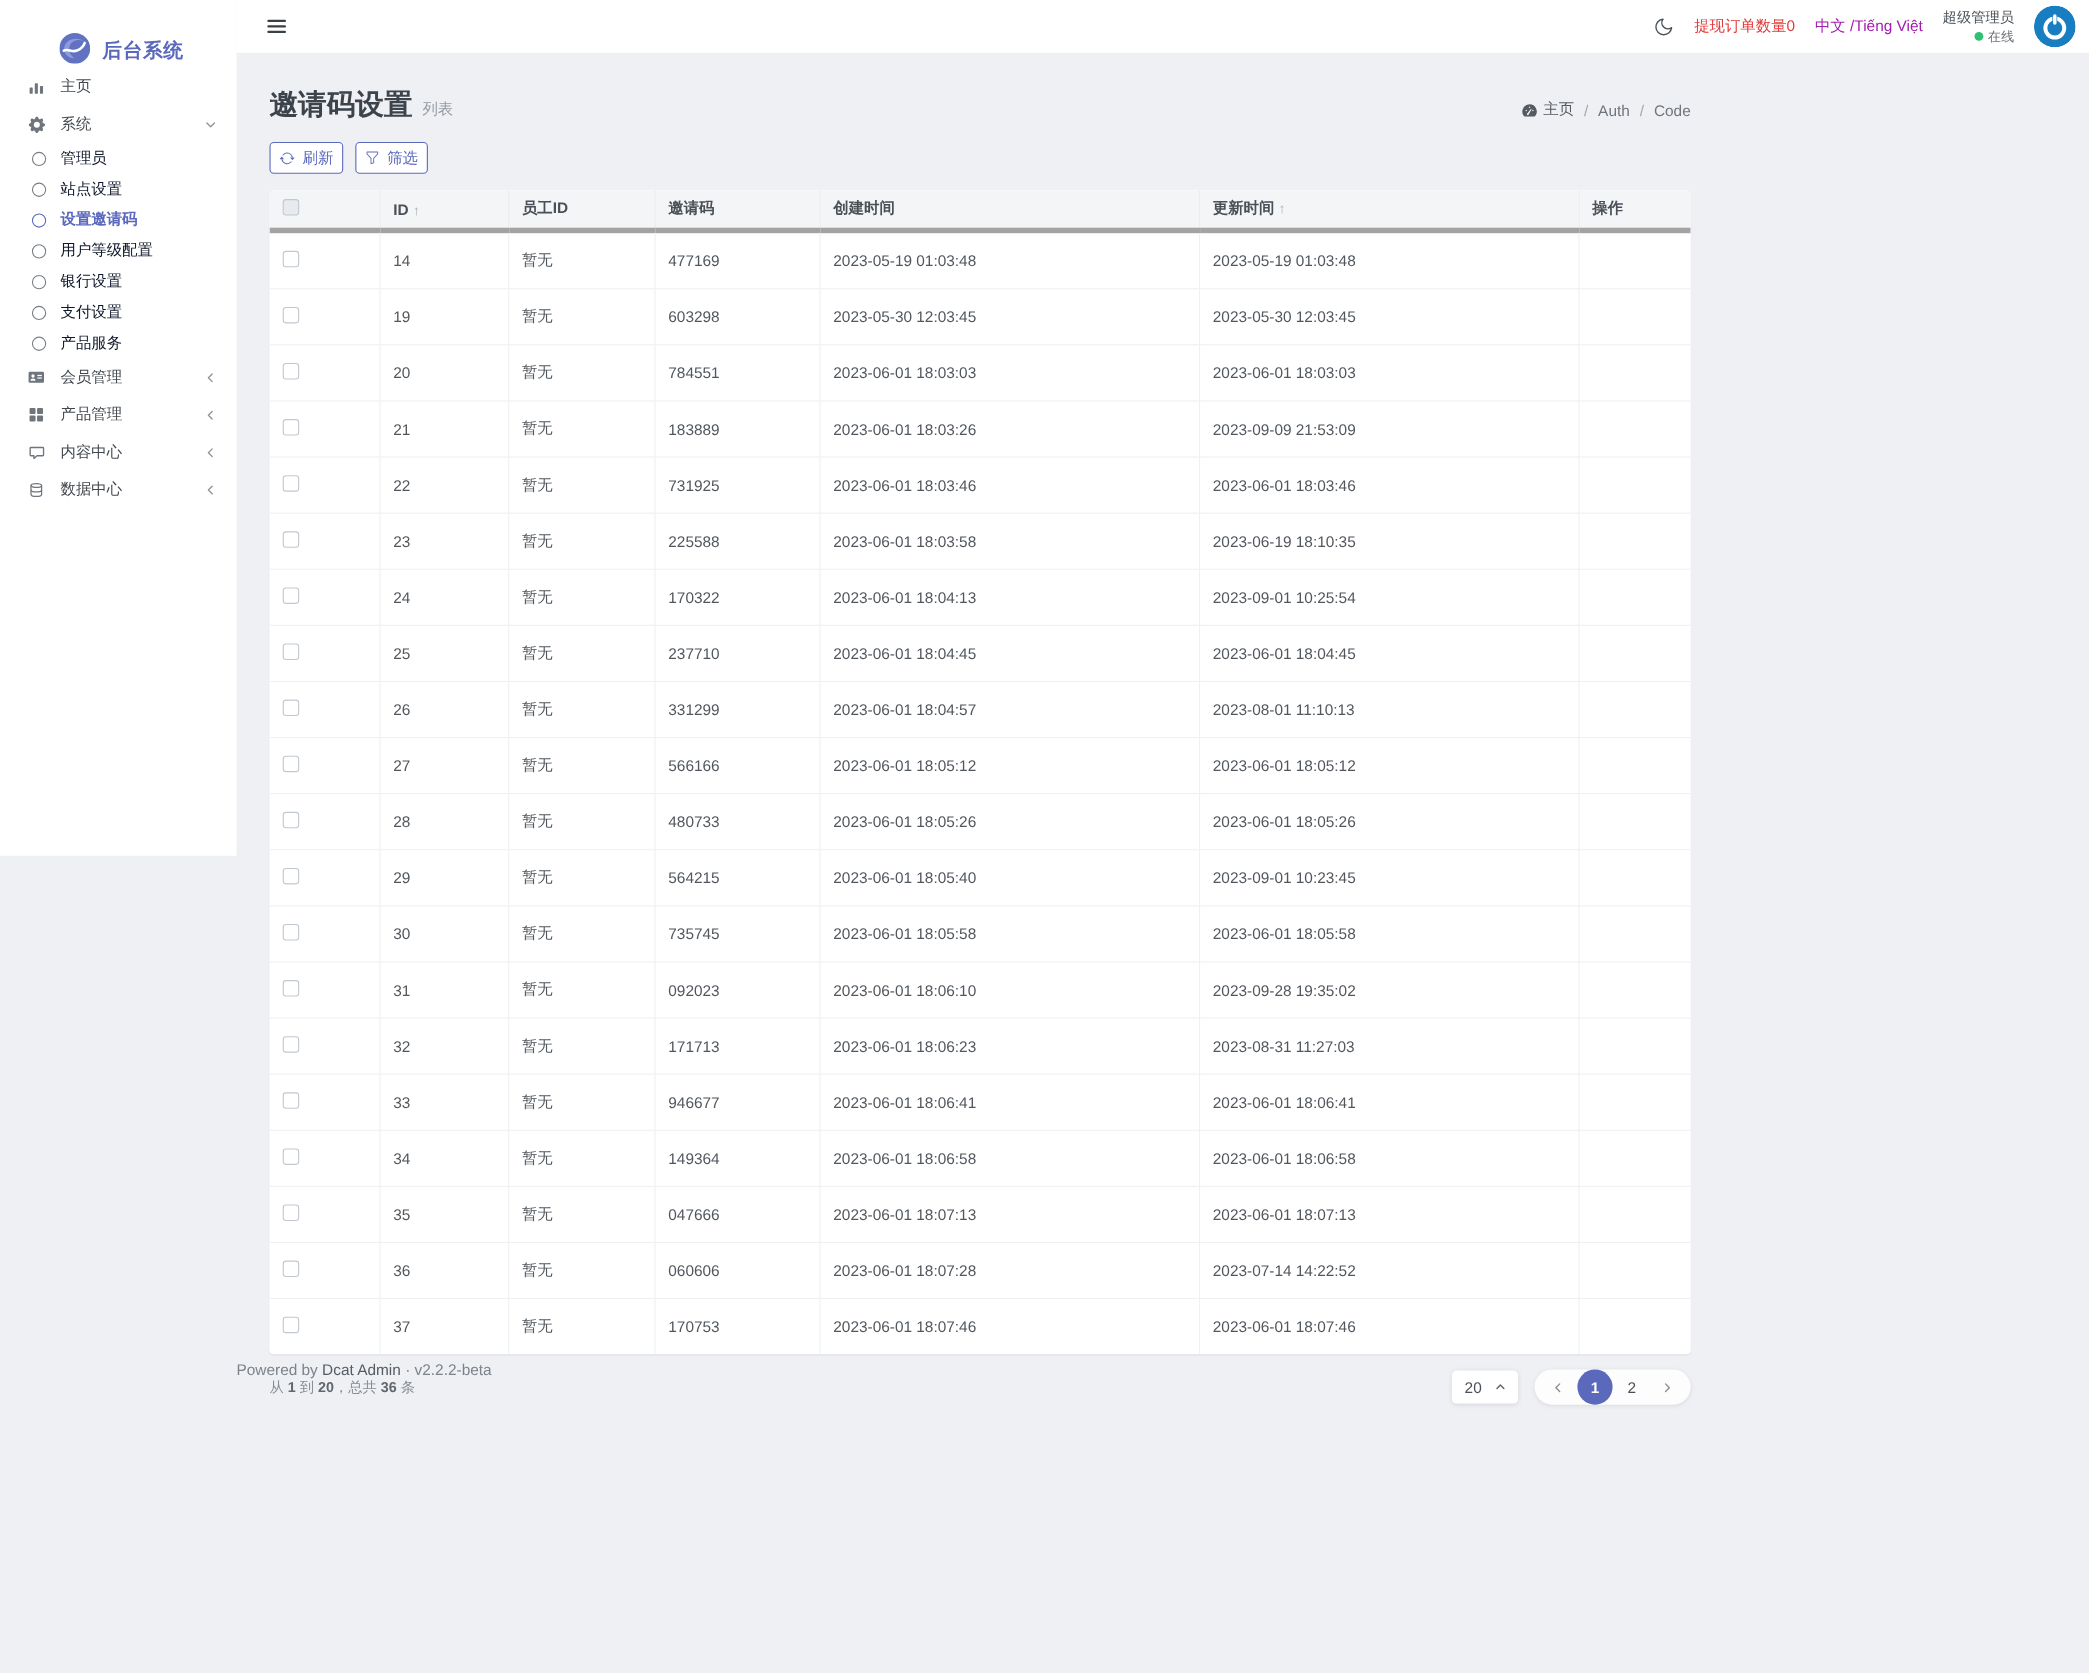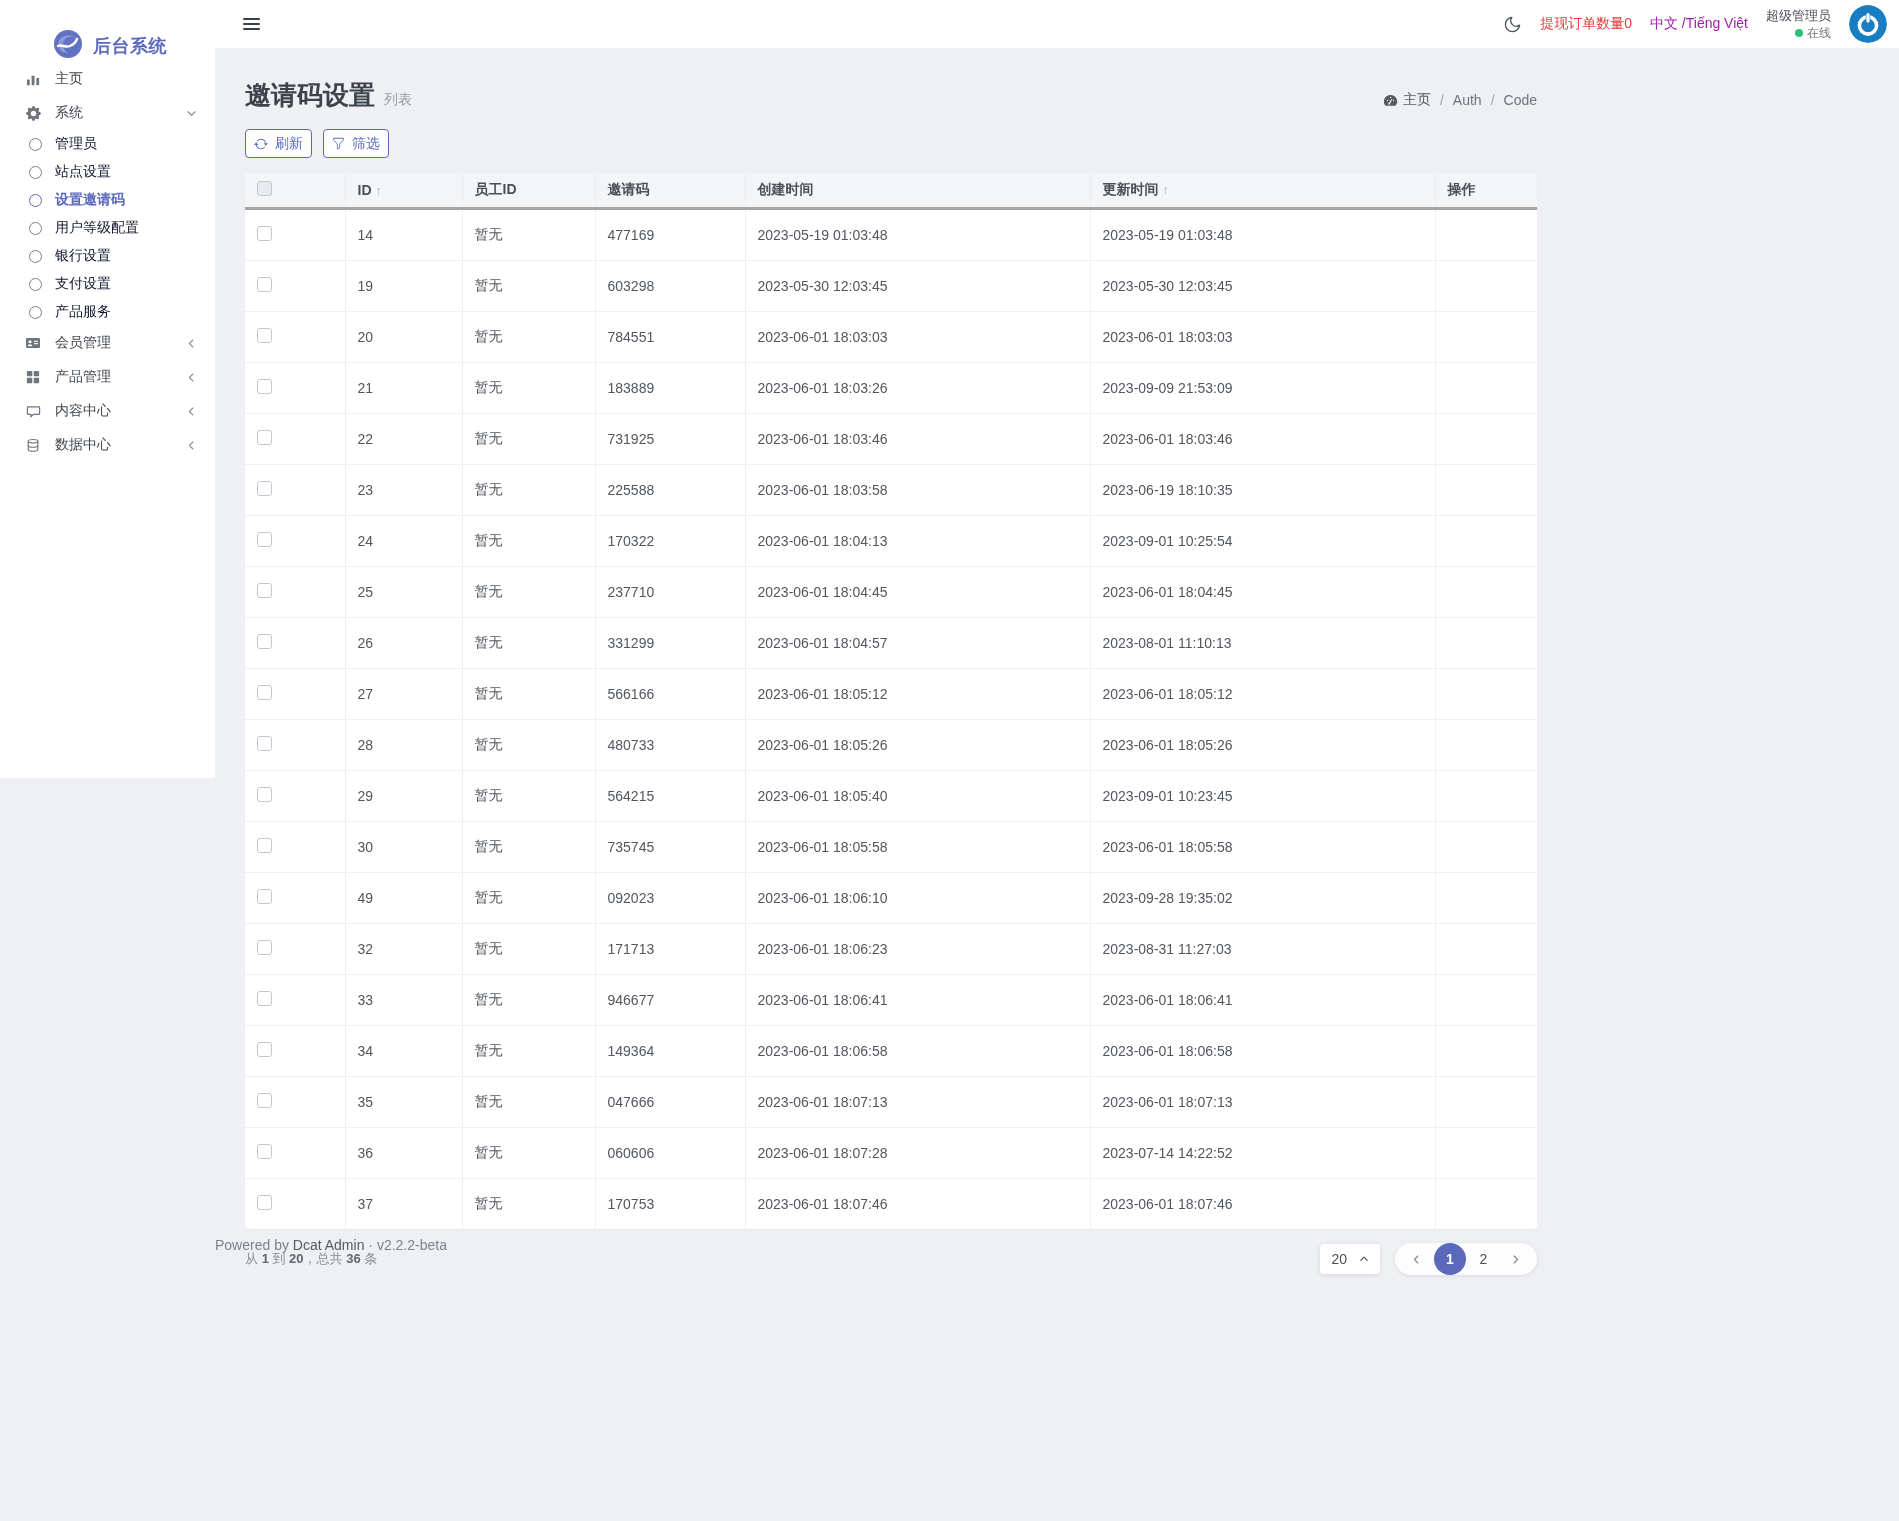--- a/index.html
+++ b/index.html
@@ -41,21 +41,21 @@
   .pg-sub { font-size:14px; color:#969ca3; margin-left:9px; }
   .breadcrumb { font-size:14px; color:#6f757c; display:flex; align-items:center; gap:9px; padding-bottom:4px; }
   .breadcrumb .home { display:flex; align-items:center; gap:5px; color:#555a60; cursor:pointer; }
   .breadcrumb .sep { color:#a2a8af; }
 
   .toolbar { margin-top:16px; display:flex; gap:11px; }
   .btn { display:inline-flex; align-items:center; gap:7px; height:29px; padding:0 8px; border:1px solid #5b69bd; color:#5b69bd; background:#fff; border-radius:4px; font-size:14px; cursor:pointer; }
 
   .card { margin-top:15px; background:#fff; border-radius:4px; overflow:hidden; box-shadow:0 1px 2px rgba(0,0,0,.04); }
   table { width:100%; border-collapse:collapse; table-layout:fixed; }
-  th { background:#f4f5f7; font-weight:700; color:#4a5057; font-size:14px; text-align:left; padding:8px 12px; border-bottom:3px solid #a3a3a3; border-right:1px solid #e9ecf0; height:33px; }
+  th { background:#f4f5f7; font-weight:700; color:#4a5057; font-size:14px; text-align:left; padding:8px 12px; border-bottom:5px solid #a3a3a3; border-right:1px solid #e9ecf0; height:33px; }
   td { padding:16px 12px; border-bottom:1px solid #eef0f3; border-right:1px solid #eef0f3; font-size:14px; color:#51575d; background:#fff; }
   th:last-child, td:last-child { border-right:none; }
   tbody tr:last-child td { border-bottom:none; }
   .sort { color:#a7adb4; font-size:12px; margin-left:4px; font-weight:400; }
   .cb { width:15px; height:15px; border:1.5px solid #c2c8cf; border-radius:3px; background:#fff; cursor:pointer; }
   th .cb { background:#e7eaee; }
 
   .table-foot { margin-top:14px; display:flex; align-items:center; justify-content:space-between; }
   .info { font-size:13px; color:#868d94; }
   .info b { color:#60676e; }
@@ -414,21 +414,21 @@
               <td><span class="cb" style="display:inline-block;"></span></td>
               <td>30</td>
               <td>暂无</td>
               <td>735745</td>
               <td>2023-06-01 18:05:58</td>
               <td>2023-06-01 18:05:58</td>
               <td></td>
             </tr>
             <tr>
               <td><span class="cb" style="display:inline-block;"></span></td>
-              <td>49</td>
+              <td>31</td>
               <td>暂无</td>
               <td>092023</td>
               <td>2023-06-01 18:06:10</td>
               <td>2023-09-28 19:35:02</td>
               <td></td>
             </tr>
             <tr>
               <td><span class="cb" style="display:inline-block;"></span></td>
               <td>32</td>
               <td>暂无</td>

